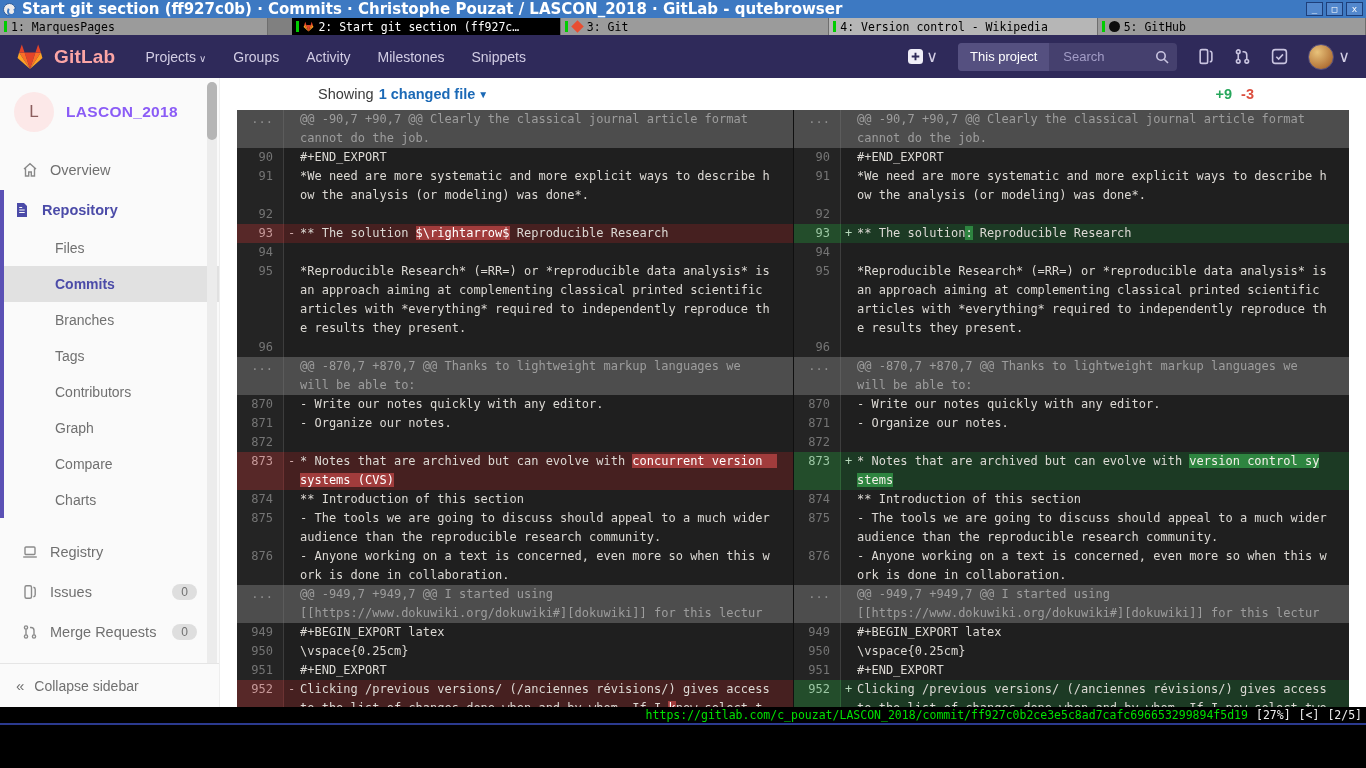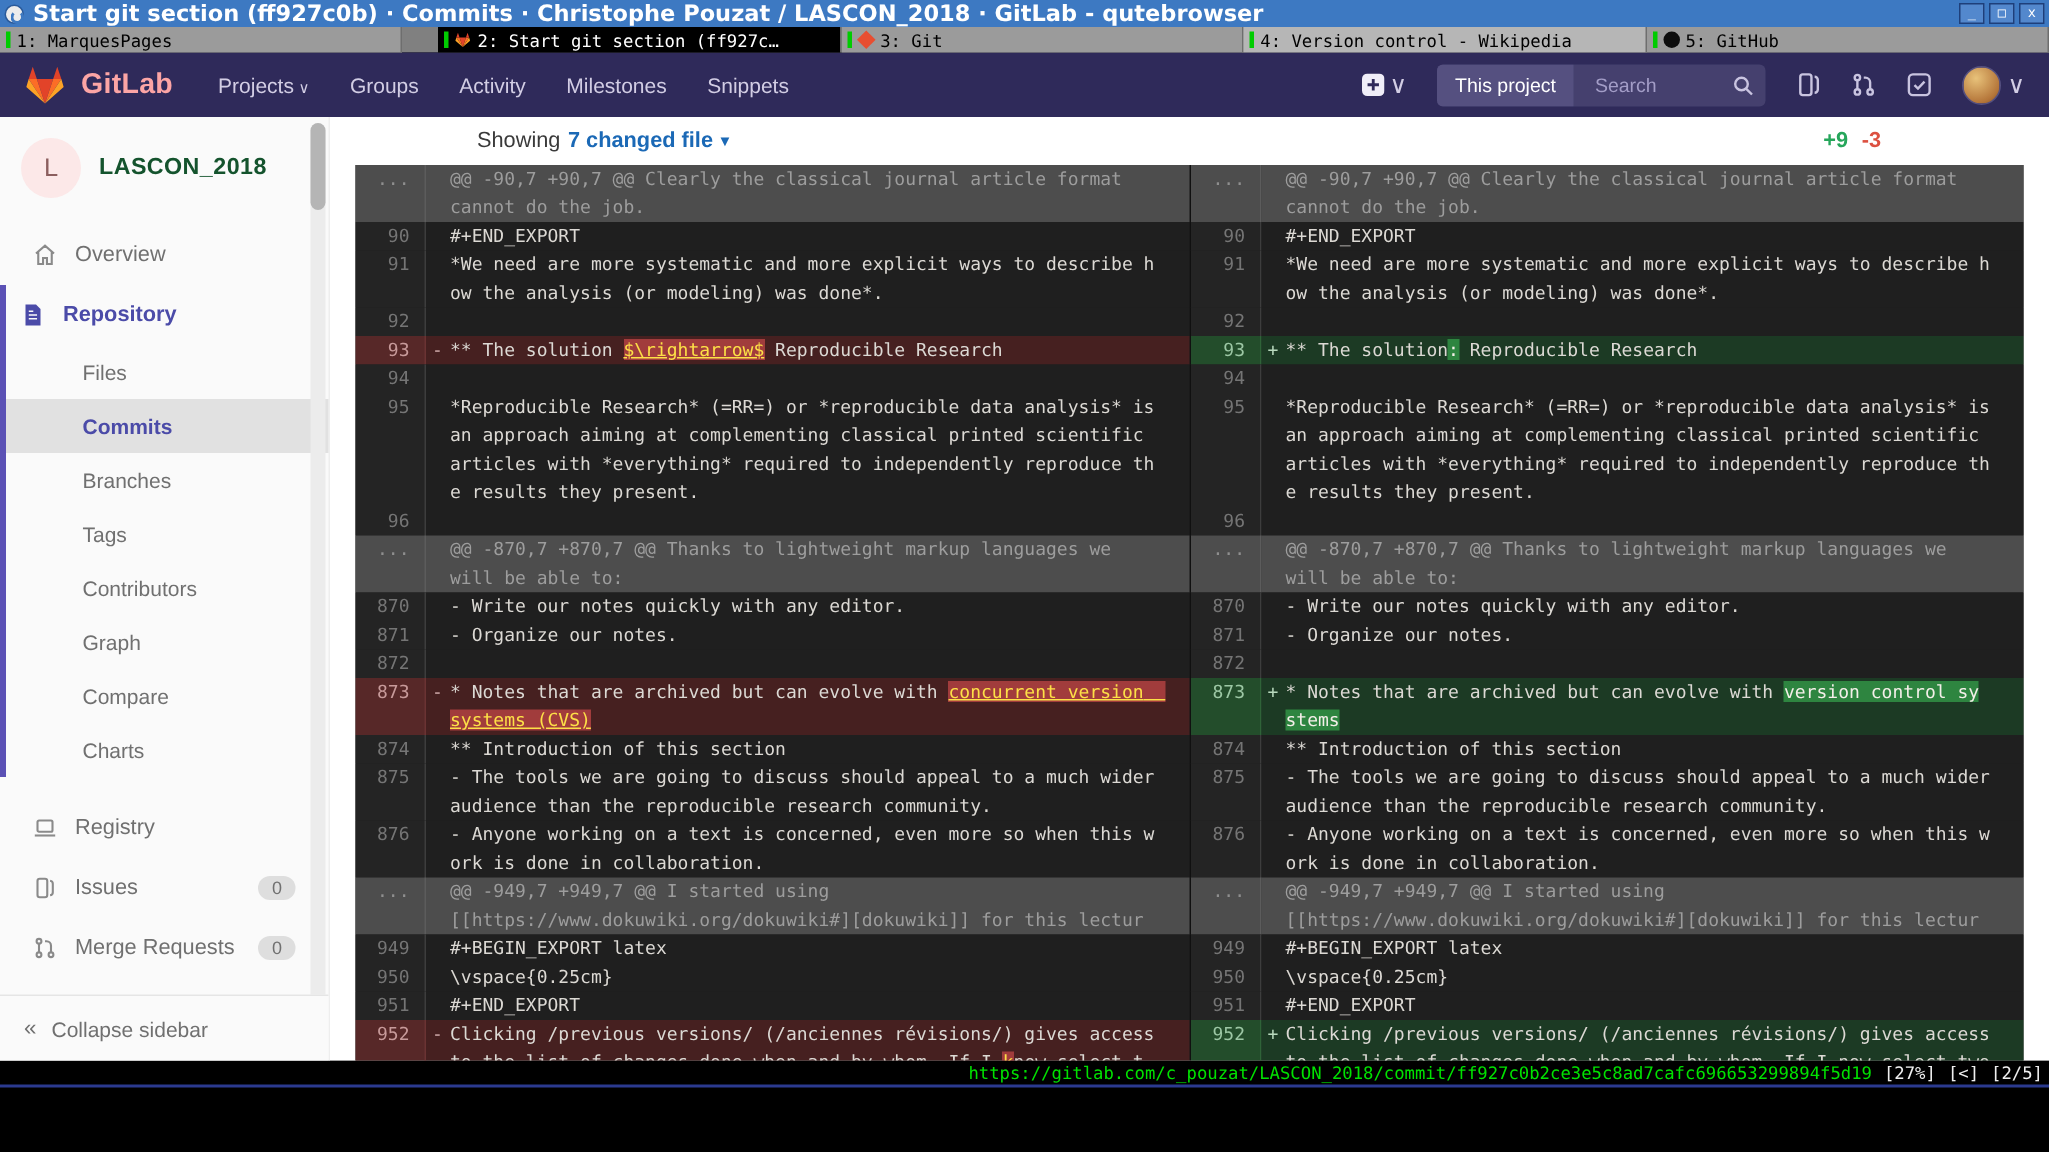--- a/index.html
+++ b/index.html
@@ -44,21 +44,21 @@
   .avatar-wrap { display:flex; align-items:center; gap:4px; }
   .avatar { width:26px; height:26px; border-radius:50%; background:radial-gradient(circle at 35% 30%, #e8c27a, #b5763a 70%, #7a4a22); border:1px solid #555080; }
 
   
   .page { display:flex; height:629px; background:#fff; }
 
   
   .sidebar { width:220px; background:#fafafa; position:relative; flex:none; border-right:1px solid #eee; }
   .proj { display:flex; align-items:center; gap:12px; padding:14px 16px 10px 14px; }
   .proj-avatar { width:40px; height:40px; border-radius:50%; background:#fce8e8; color:#8b5e5e; display:flex; align-items:center; justify-content:center; font-size:17px; }
-  .proj-name { font-size:15.5px; color:#14532d; font-weight:bold; letter-spacing:.3px; }
+  .proj-name { font-size:15.5px; color:#8b5cf6; font-weight:bold; letter-spacing:.3px; }
   .snav { list-style:none; margin-top:8px; }
   .snav-item { display:flex; align-items:center; gap:12px; height:40px; padding-left:14px; color:#707070; font-size:14.5px; cursor:pointer; border-left:4px solid transparent; }
   .snav-item .badge { margin-left:auto; margin-right:22px; background:#dedede; color:#707070; font-size:12px; border-radius:9px; padding:1px 9px; }
   .nav-group.active { border-left:4px solid #5b51b5; }
   .nav-group.active > .snav-item { border-left:none; padding-left:10px; color:#4b4ba8; font-weight:bold; }
   .nav-group { border-left:4px solid transparent; }
   .subnav { list-style:none; }
   .subnav li { height:36px; line-height:36px; padding-left:51px; color:#707070; font-size:14px; cursor:pointer; }
   .subnav li.active { background:#e1e1e1; color:#4b4ba8; font-weight:bold; }
   .gap-top { margin-top:14px; }
@@ -87,21 +87,21 @@
   .ct { width:65ch; line-height:19px; min-height:19px; white-space:pre-wrap; word-break:break-all; color:#dcd9d4; }
   .sign { position:absolute; left:4px; top:0; line-height:19px; }
   
   .r-hunk .gut { background:#4d4d4d; color:#8f8f8f; border-right-color:#5c5c5c; }
   .r-hunk .codecell { background:#4d4d4d; }
   .r-hunk .ct { color:#9d9d9d; word-break:normal; overflow-wrap:break-word; }
   
   .s-del .gut { background:#572828; color:#c79a9a; border-right-color:#6b3333; }
   .s-del .codecell { background:#462020; }
   .s-del .sign { color:#cfa9a9; }
-  .s-del .hl { background:#a13c3c; color:#fde047;text-decoration:underline; }
+  .s-del .hl { background:#a13c3c; color:#ffffff; }
   
   .s-add .gut { background:#234d2b; color:#9cc7a4; border-right-color:#2f6338; }
   .s-add .codecell { background:#1c3a24; }
   .s-add .sign { color:#b8d9bd; }
   .s-add .hl { background:#2e8540; color:#f4efe9; }
 
   
   .statusbar { height:18px; background:#000; border-bottom:2px solid #2b3a8f; display:flex; align-items:center; justify-content:flex-end; padding:0 4px; font-family:"DejaVu Sans Mono",monospace; font-size:11.5px; }
   .sb-url { color:#00e100; }
   .sb-ind { color:#efefef; margin-left:8px; }
@@ -306,21 +306,21 @@
         </div>
       <div class="collapse">
         <span class="chev">«</span>
         <span>Collapse sidebar</span>
       </div>
     </aside>
 
     <main class="main">
       <div class="diff-toolbar">
         <span class="showing">Showing</span>
-        <span class="cf-link">7 changed file</span>
+        <span class="cf-link">1 changed file</span>
         <span class="cf-caret">▼</span>
         <span class="stats">
           <span class="stat-add">+9</span>
           <span class="stat-del">-3</span>
         </span>
       </div>
       <div class="diff" id="diff">
           <div class="d-row r-hunk">
             <div class="d-cell left">
               <div class="gut">...</div>

